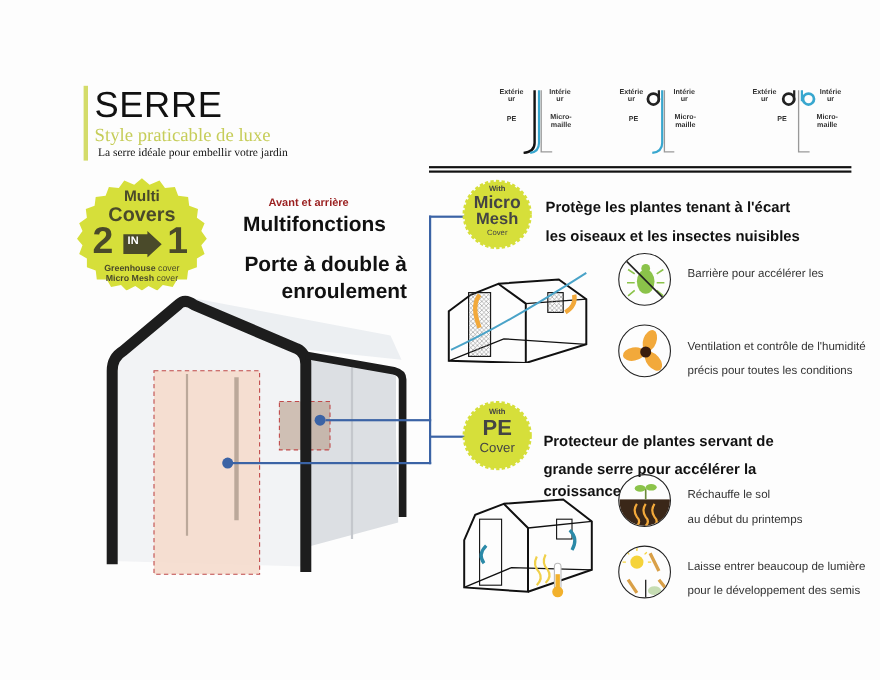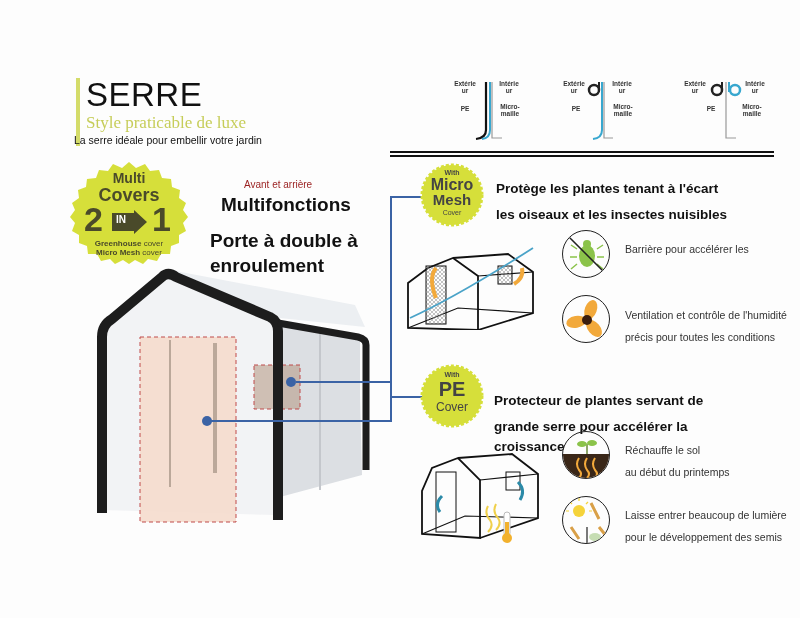--- a/index.html
+++ b/index.html
@@ -2,31 +2,31 @@
 <html><head>
 <meta charset="utf-8">
 <style>
   html,body{margin:0;padding:0;}
   body{width:800px;height:618px;background:#fdfdfd;position:relative;overflow:hidden;font-family:"Liberation Sans",sans-serif;color:#111;}
   .abs{position:absolute;}
   
   .title-bar{left:76px;top:78px;width:4px;height:68px;background:#d4dc6a;}
   .title{left:86px;top:76px;font-size:33px;color:#111;letter-spacing:0.5px;}
   .subtitle{left:86px;top:113px;font-family:"Liberation Serif",serif;font-size:17px;color:#c6cd59;}
-  .tagline{left:74px;top:134px;font-size:10.5px;color:#111;}
+  .tagline{left:89px;top:134px;font-size:10.5px;color:#111;font-family:Liberation Serif, serif;}
   
   .cov{top:78px;width:90px;height:66px;}
   .cov .lbl{position:absolute;font-size:6.5px;font-weight:bold;color:#333;line-height:7px;text-align:center;}
   .dbl-line{left:390px;width:384px;height:2px;background:#111;}
   
   .badge{color:#444;text-align:center;font-weight:bold;}
   
-  .avant{left:244px;top:179px;font-size:10px;color:#9a1f1f;font-weight:normal;}
+  .avant{left:244px;top:179px;font-size:10px;color:#9a1f1f;font-weight:bold;}
   .multi{left:221px;top:194px;font-size:19px;font-weight:bold;}
-  .porte{left:210px;top:228px;font-size:19px;font-weight:bold;text-align:left;line-height:25px;width:160px;}
+  .porte{left:210px;top:228px;font-size:19px;font-weight:bold;text-align:right;line-height:25px;width:160px;}
   
   .feat-head{font-size:13.5px;font-weight:bold;line-height:26px;}
   .feat-txt{font-size:10.5px;color:#333;line-height:22px;}
   .icon-circle{width:48px;height:48px;border:1.5px solid #222;border-radius:50%;box-sizing:border-box;overflow:hidden;}
   .conn{background:#3b63a5;}
 </style>
 </head>
 <body>
 
 <div class="abs title-bar"></div>

